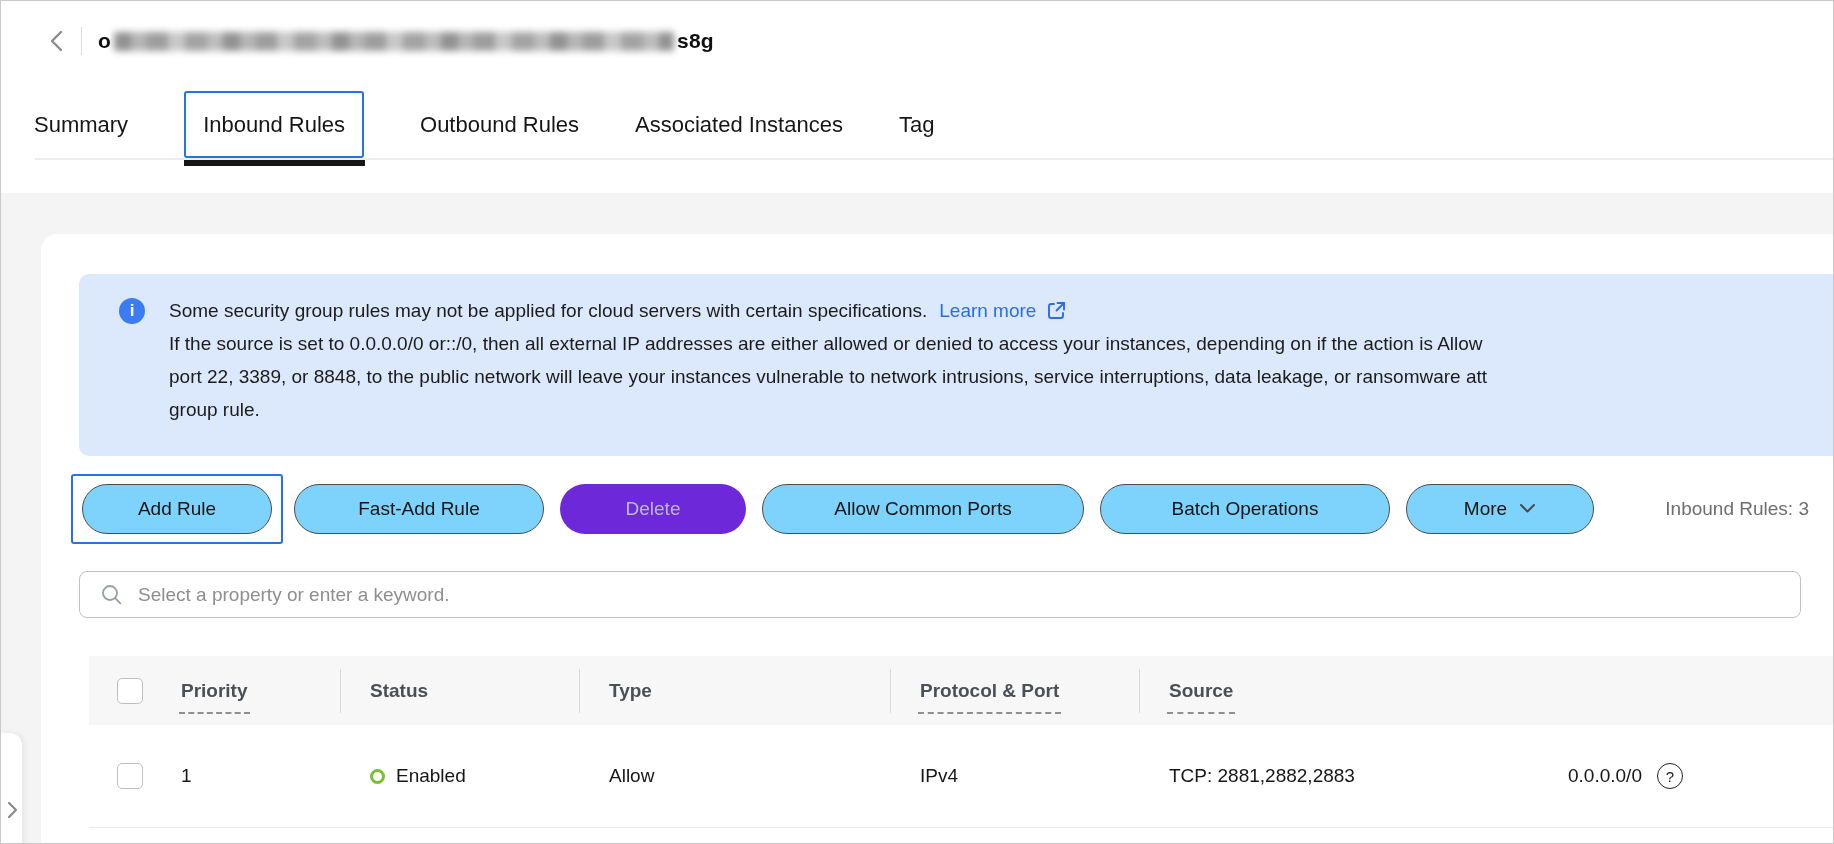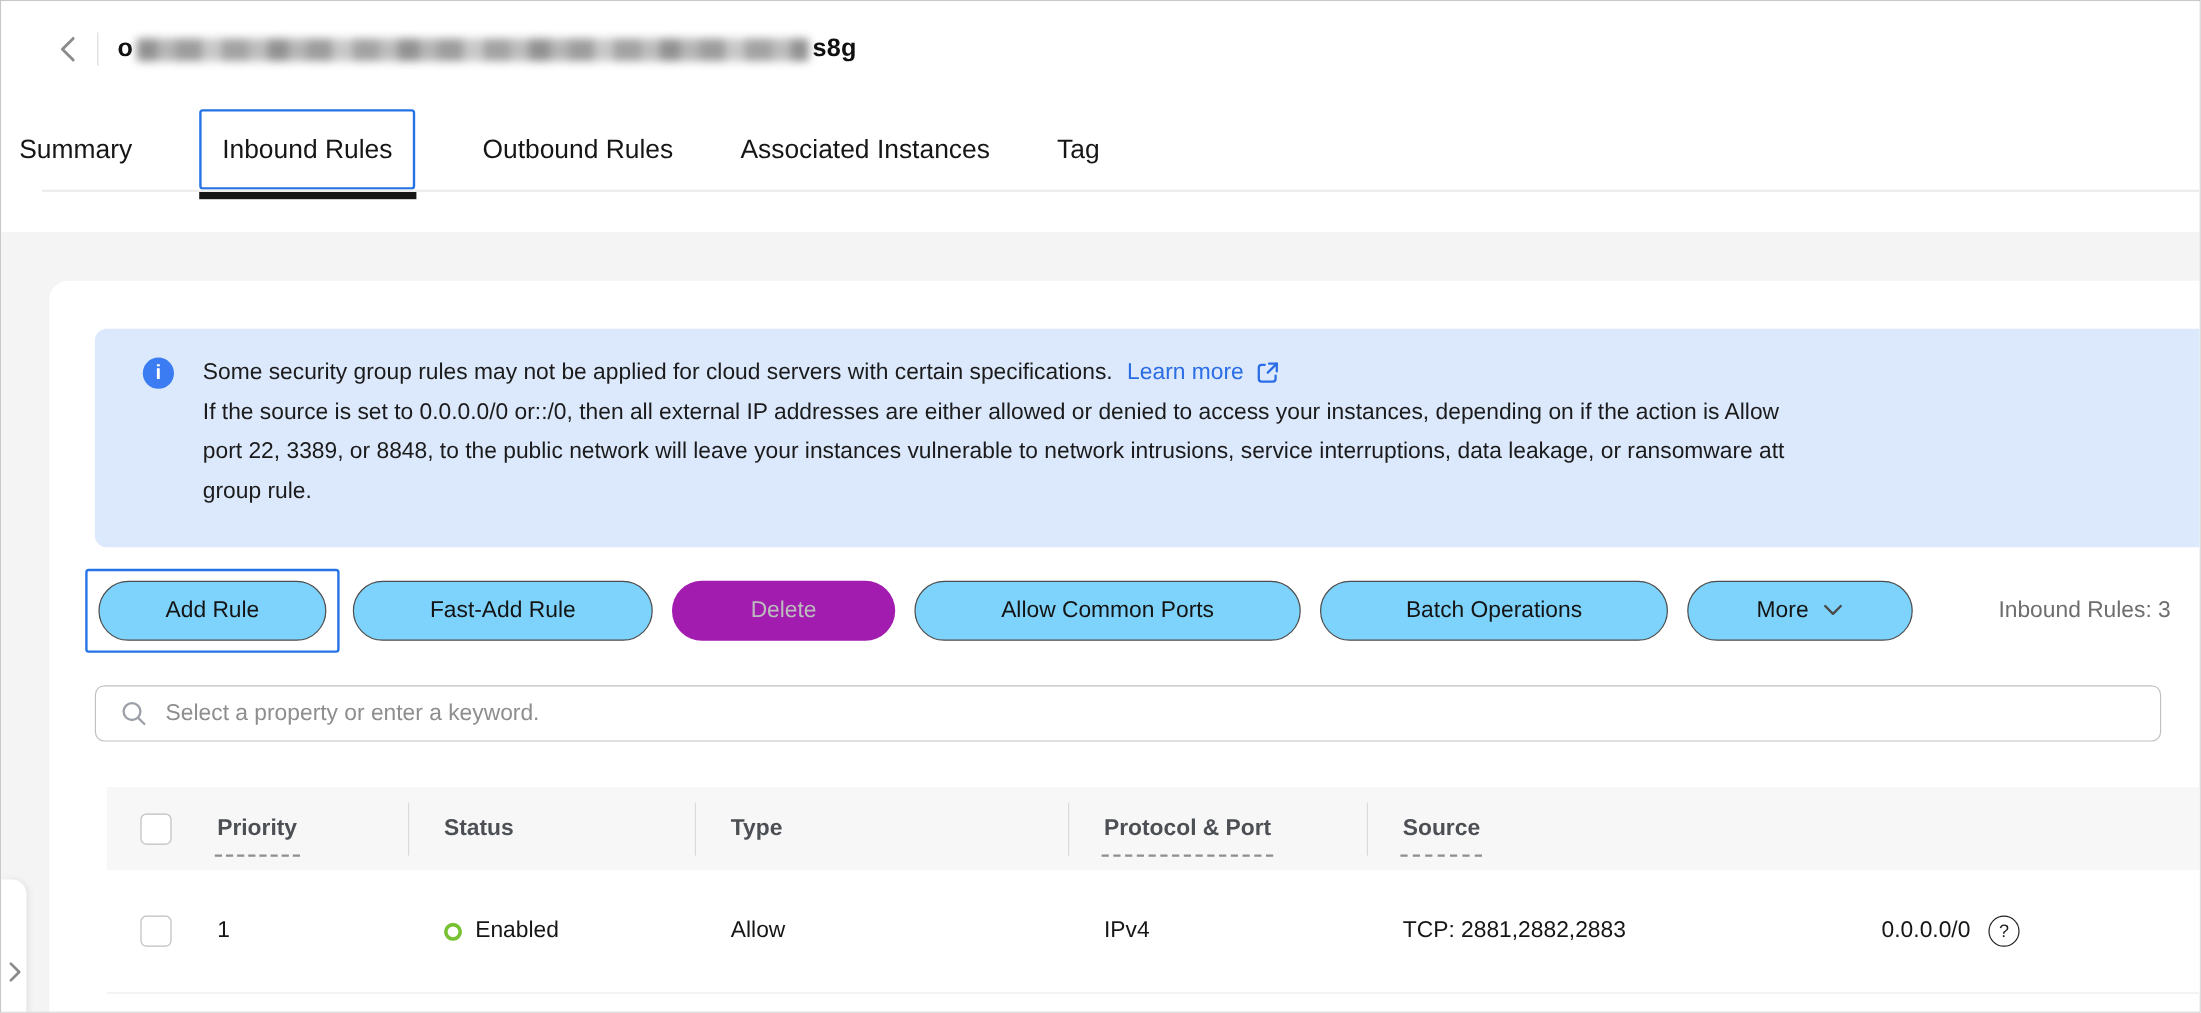--- a/index.html
+++ b/index.html
@@ -11,21 +11,21 @@
   .page-header { position:absolute; top:0; left:0; right:0; height:192px; background:#fff; z-index:2; }
   .title-row { position:absolute; top:22px; left:42px; display:flex; align-items:center; height:36px; }
   .back-btn { width:30px; height:30px; display:flex; align-items:center; justify-content:center; cursor:pointer; }
   .v-divider { width:1px; height:28px; background:#ddd; margin:0 16px 0 8px; }
   .page-title { display:flex; align-items:center; font-size:21px; font-weight:700; color:#101010; letter-spacing:.2px; }
   .blur-block { display:inline-block; width:560px; height:19px; margin:0 3px; border-radius:2px;
     background:
       repeating-linear-gradient(90deg,#7f7f7f 0 17px,#a9a9a9 17px 33px,#8c8c8c 33px 54px,#bfbfbf 54px 71px,#939393 71px 93px,#b2b2b2 93px 109px);
     filter: blur(3.5px); opacity:.85; }
 
-  .tabs-row { position:absolute; top:90px; left:15px; display:flex; align-items:center; gap:56px; height:67px; }
+  .tabs-row { position:absolute; top:90px; left:33px; display:flex; align-items:center; gap:56px; height:67px; }
   .tab { font-size:22px; color:#161616; font-weight:500; cursor:pointer; white-space:nowrap; }
   .tab.active { position:relative; display:flex; align-items:center; height:67px; padding:0 17px;
     border:2.5px solid #2673e5; border-radius:3px; font-weight:400; }
   .tab.active::after { content:""; position:absolute; left:-2.5px; right:-2.5px; bottom:-9.5px; height:7px; background:#161616; }
   .tab-strip-line { position:absolute; top:157px; left:34px; right:0; height:2px; background:#ededed; }
 
   
   .content { position:absolute; top:192px; left:0; right:0; bottom:0; background:#f4f4f4; }
 
   .side-flap { position:absolute; top:540px; left:0; width:21px; height:153px; background:#fff;
@@ -51,21 +51,21 @@
     display:flex; align-items:center; gap:16px; }
   .focus-wrap { border:2.5px solid #2673e5; border-radius:3px; padding:8px 9px; margin-right:-5px; }
   .pill { height:50px; display:flex; align-items:center; justify-content:center; gap:12px;
     border:1.5px solid #4d4d4d; border-radius:26px; background:#7dd3fc; font-size:19px; color:#141414;
     padding:0 30px; cursor:pointer; white-space:nowrap; }
   .pill.add      { min-width:190px; }
   .pill.fastadd  { min-width:250px; }
   .pill.allow    { min-width:322px; }
   .pill.batch    { min-width:290px; }
   .pill.more     { min-width:188px; }
-  .pill.disabled { min-width:186px; border:none; background:#a21caf; color:#bcbcbc; cursor:default; }
+  .pill.disabled { min-width:186px; border:none; background:#6d28d9; color:#bcbcbc; cursor:default; }
   .rule-count { margin-left:auto; font-size:19px; color:#6e6e6e; white-space:nowrap; }
 
   
   .searchbar { position:absolute; top:337px; left:38px; width:1722px; height:47px;
     border:1.5px solid #c2c2c2; border-radius:8px; background:#fff;
     display:flex; align-items:center; gap:14px; padding:0 11px 0 19px; }
   .searchbar input { flex:1; border:none; outline:none; font-size:19px; color:#3c3c3c; background:transparent;
     font-family:inherit; }
   .searchbar input::placeholder { color:#8e8e8e; }
 

